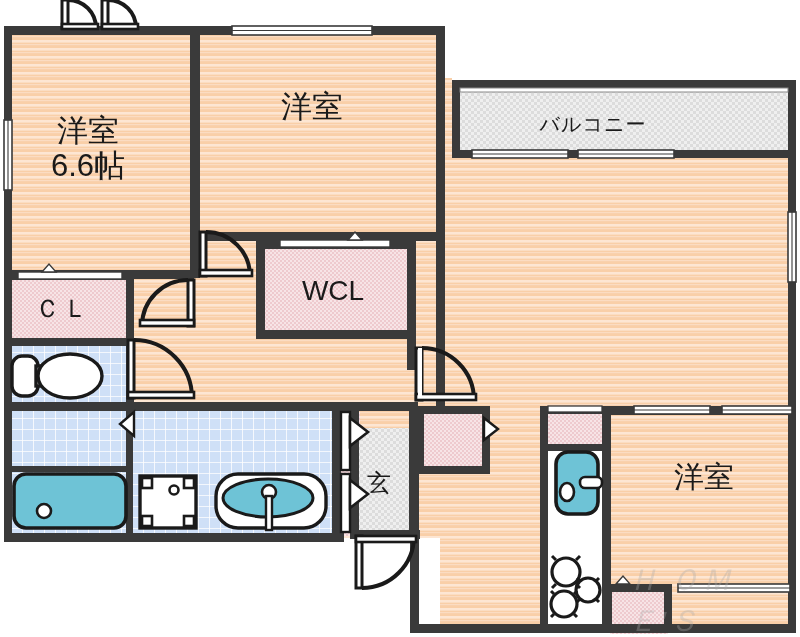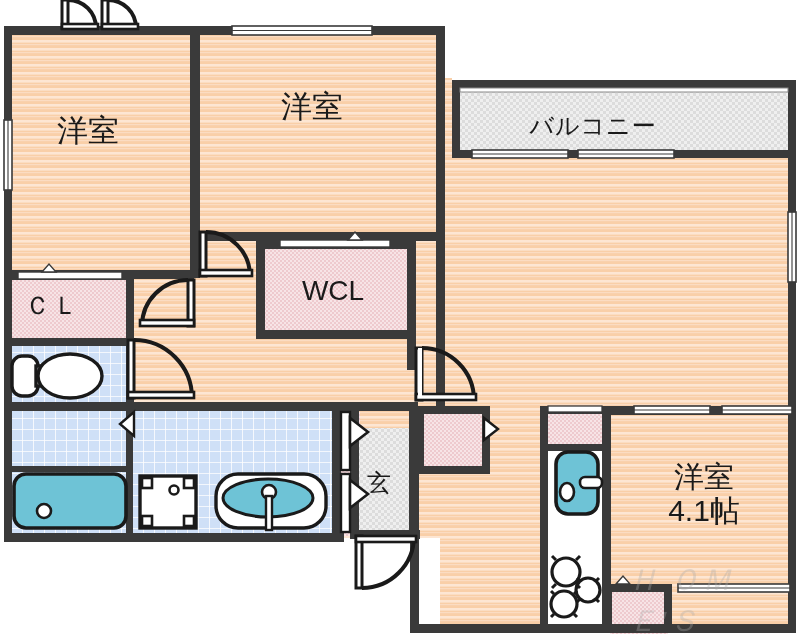--- a/index.html
+++ b/index.html
@@ -326,43 +326,43 @@
     </g>
   </g>
 
   <g>
     <rect x="418" y="348" width="4" height="50" fill="#ffffff"></rect>
   </g>
 </svg>
 
 <div class="lbl" style="left:28px;top:114px;width:120px;font-size:31px;">
   <span class="l1">洋室</span>
+  <span class="l2">6.6帖</span>
 </div>
 
 <div class="lbl" style="left:252px;top:90px;width:120px;font-size:31px;">
   <span class="l1">洋室</span>
 </div>
 
 
 <div class="lbl" style="left:634px;top:460px;width:140px;font-size:30px;">
   <span class="l1">洋室</span>
-  <span class="l2">4.1帖</span>
 </div>
 
 <div class="lbl" style="left:273px;top:275px;width:120px;font-size:28px;font-weight:400;">
   <span class="l1">WCL</span>
 </div>
 
-<div class="lbl" style="left:23px;top:294px;width:60px;font-size:25px;letter-spacing:3px;font-family:Liberation Mono, monospace;">
+<div class="lbl" style="left:23px;top:294px;width:80px;font-size:25px;letter-spacing:3px;">
   <span class="l1">ＣＬ</span>
 </div>
 
 <div class="lbl" style="left:366px;top:470px;width:26px;font-size:24px;">
   <span class="l1">玄</span>
 </div>
 
-<div class="lbl" style="left:518px;top:113px;width:150px;font-size:24px;letter-spacing:1px;">
+<div class="lbl" style="left:518px;top:113px;width:150px;font-size:20px;letter-spacing:1px;">
   <span class="l1">バルコニー</span>
 </div>
 
 <div class="wm" style="left:628px;top:560px;">Ｈ ＯＭＥ'Ｓ</div>
 
 </div>
 
 </body></html>

